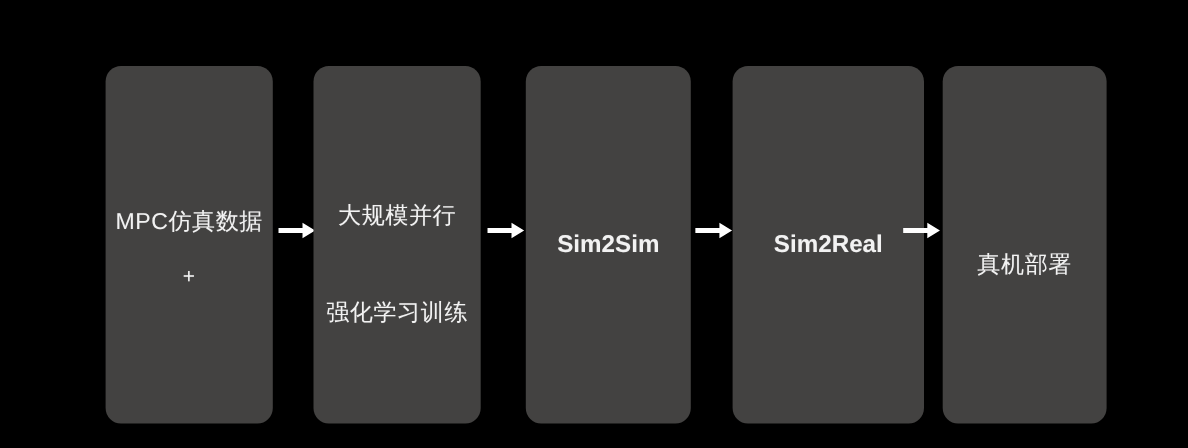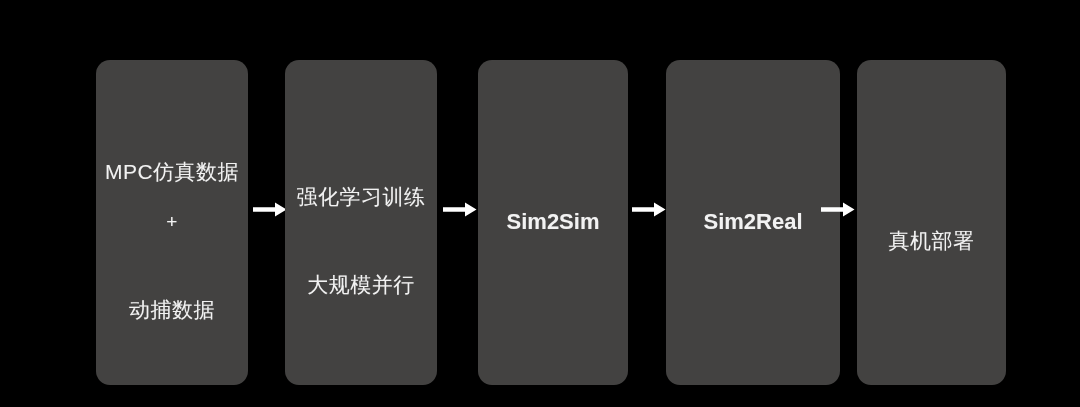--- a/index.html
+++ b/index.html
@@ -73,32 +73,31 @@
   .arrow svg { display: block; width: 34px; height: 17px; }
 </style>
 </head>
 <body>
 
 <div id="canvas">
 
   <div class="stage" id="stage-0">
     <div class="line cjk">MPC仿真数据</div>
     <div class="line plus">+</div>
-    <div class="line cjk">动捕数据</div>
   </div>
 
   <div class="arrow" id="arrow-0">
     <svg viewBox="0 0 34 17" xmlns="http://www.w3.org/2000/svg" aria-hidden="true">
       <path d="M0 6.2 H22 V1.5 L33.5 8.5 L22 15.5 V10.8 H0 Z" fill="#ffffff"></path>
     </svg>
   </div>
 
   <div class="stage" id="stage-1">
+    <div class="line cjk">大规模并行</div>
     <div class="line cjk">强化学习训练</div>
-    <div class="line cjk">大规模并行</div>
   </div>
 
   <div class="arrow" id="arrow-1">
     <svg viewBox="0 0 34 17" xmlns="http://www.w3.org/2000/svg" aria-hidden="true">
       <path d="M0 6.2 H22 V1.5 L33.5 8.5 L22 15.5 V10.8 H0 Z" fill="#ffffff"></path>
     </svg>
   </div>
 
   <div class="stage" id="stage-2">
     <div class="line latin">Sim2Sim</div>

